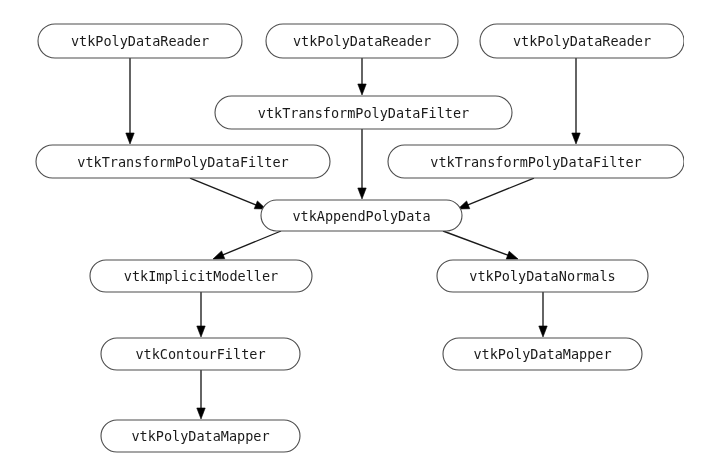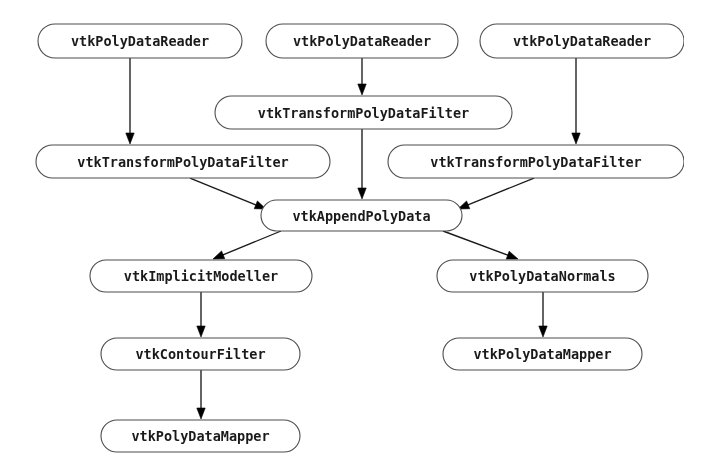--- a/index.html
+++ b/index.html
@@ -7,21 +7,20 @@
     padding: 0;
     background: #ffffff;
   }
   #canvas {
     position: relative;
     width: 684px;
     height: 476px;
     background: #ffffff;
     overflow: hidden;
     font-family: "DejaVu Sans Mono", "Liberation Mono", monospace;
-    font-weight: bold;
   }
   #graph-svg {
     position: absolute;
     left: 0;
     top: 0;
     width: 720px;
     height: 476px;
   }
   .node-shape {
     fill: #ffffff;

